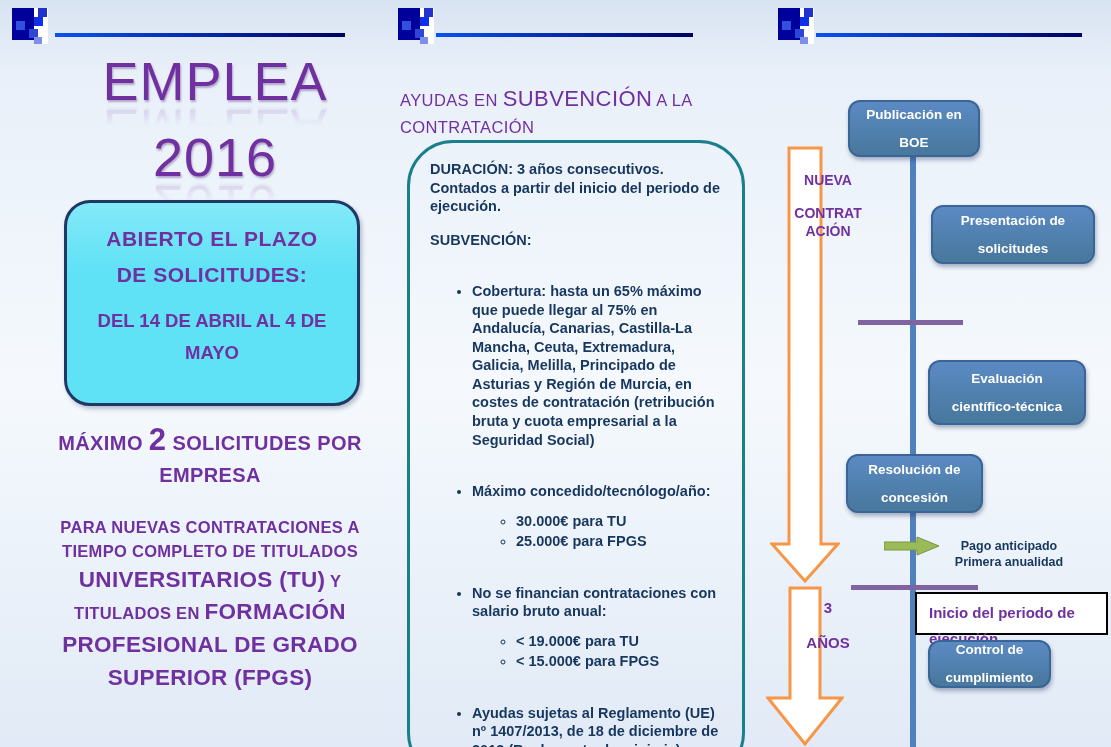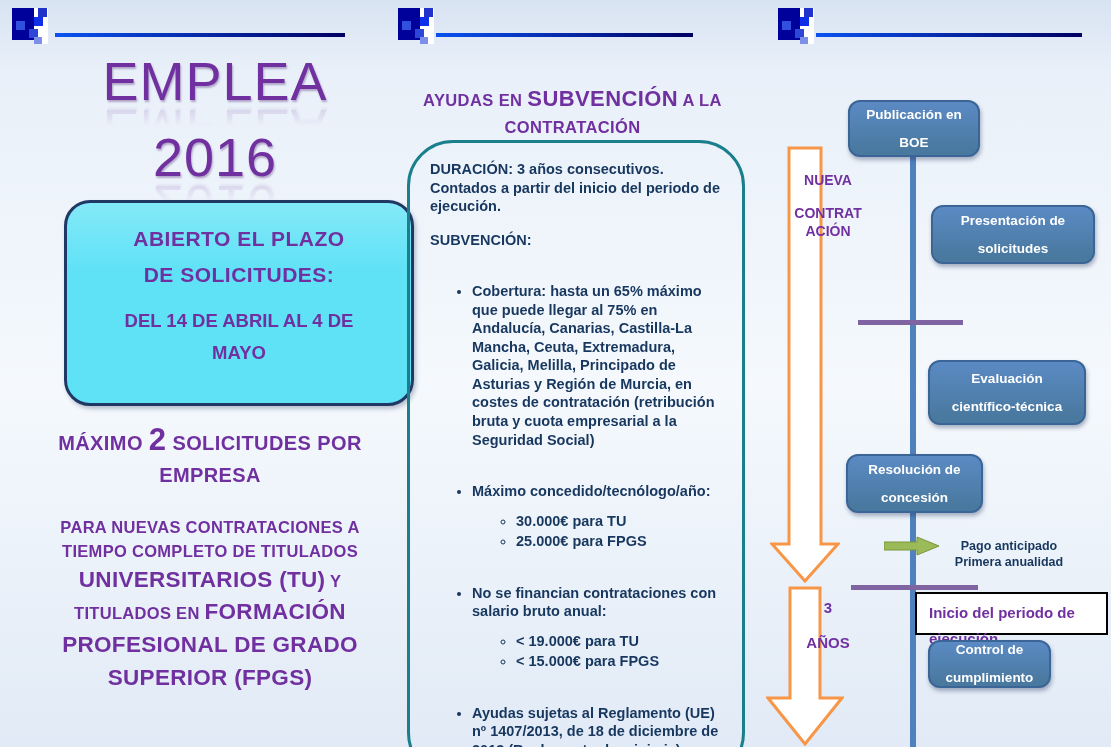--- a/index.html
+++ b/index.html
@@ -25,42 +25,42 @@
   .lg-f{left:22px;top:29px;width:8px;height:7px;background:#7d8fe8;}
   .hrule{position:absolute; height:4px; background:linear-gradient(90deg,#0a52f0,#000060);}
   
   .title-line{
     position:absolute; left:65px; width:300px; text-align:center;
     font-size:54px; font-weight:400; color:var(--purple); letter-spacing:1px;
     text-shadow:1px 2px 2px rgba(70,25,110,.35);
     -webkit-box-reflect:below -14px linear-gradient(to bottom,transparent 55%,rgba(0,0,0,.25));
   }
   .open-box{
-    position:absolute; left:64px; top:200px; width:350px; height:206px;
+    position:absolute; left:64px; top:200px; width:296px; height:206px;
     background:linear-gradient(180deg,#83e9f8 0%,var(--cyanbox) 35%);
     border:3px solid var(--cyanborder); border-radius:26px;
     box-shadow:2px 3px 4px rgba(40,60,100,.3); text-align:center;
     color:var(--purple); font-weight:800; padding-top:18px;
   }
   .open-box .ob-head{width:225px; margin:0 auto; font-size:21px; line-height:1.72; letter-spacing:.5px;}
   .open-box .ob-dates{width:280px; margin:12px auto 0; font-size:18.5px; line-height:1.72;}
   .max-apps{
     position:absolute; left:55px; top:424px; width:310px; text-align:center;
     color:var(--purple); font-weight:800; font-size:20px; line-height:1.62; letter-spacing:.4px;
   }
   .max-apps .big-num{font-size:31px; line-height:1;}
   .target{
     position:absolute; left:48px; top:516px; width:324px; text-align:center;
     color:var(--purple); font-weight:800; font-size:16.5px; line-height:1.45; letter-spacing:.3px;
   }
   .target .big{font-size:22.5px;}
   
   .aid-heading{
-    position:absolute; left:400px; top:82px; width:345px; text-align:center;
-    color:var(--purple); font-weight:700; font-size:16.5px; line-height:1.5; letter-spacing:.4px;
+    position:absolute; left:400px; top:82px; width:345px; text-align:left;
+    color:var(--purple); font-weight:400; font-size:16.5px; line-height:1.5; letter-spacing:.4px;
   }
   .aid-heading .big{font-size:22px;}
   .aid-box{
     position:absolute; left:407px; top:140px; width:338px; min-height:578px;
     border:3px solid var(--teal); border-radius:46px;
     padding:17px 20px 16px 20px;
     color:var(--navy); font-weight:bold; font-size:14.5px; line-height:1.28;
   }
   .aid-box .u{}
   .aid-box .p2{margin-top:15px;}

